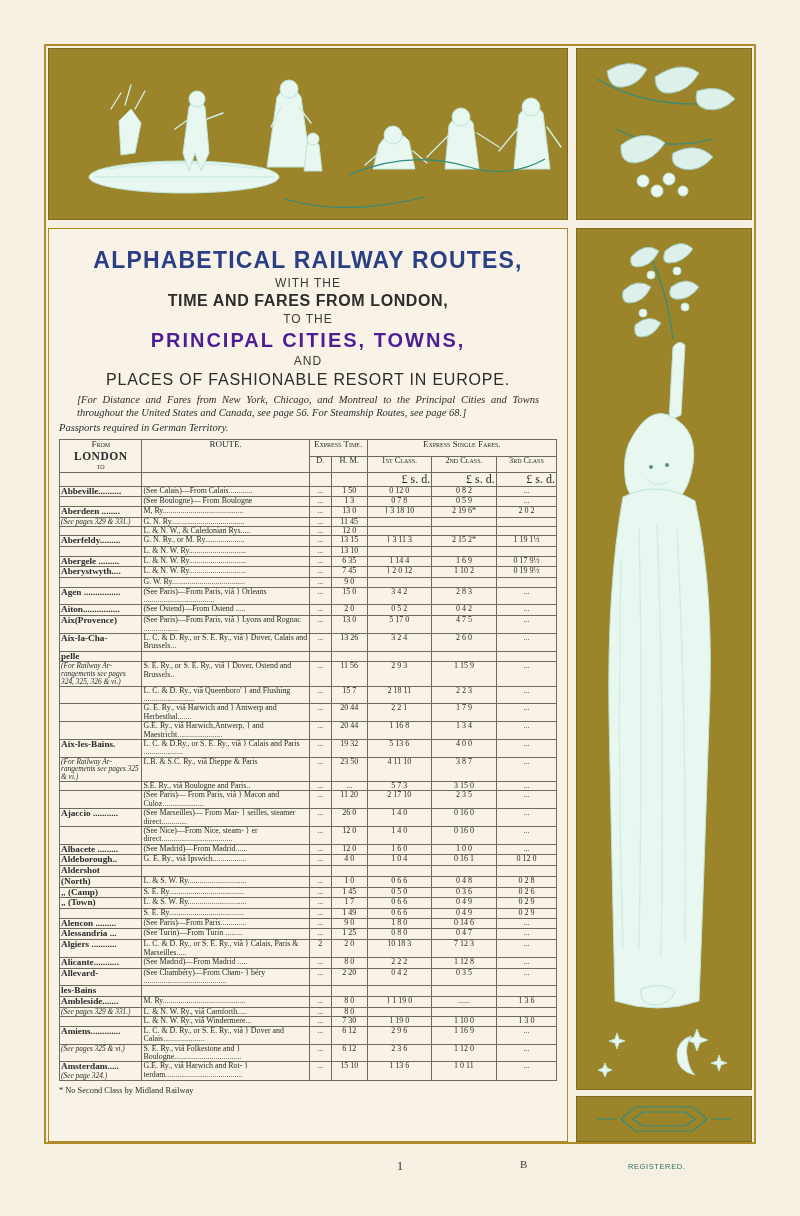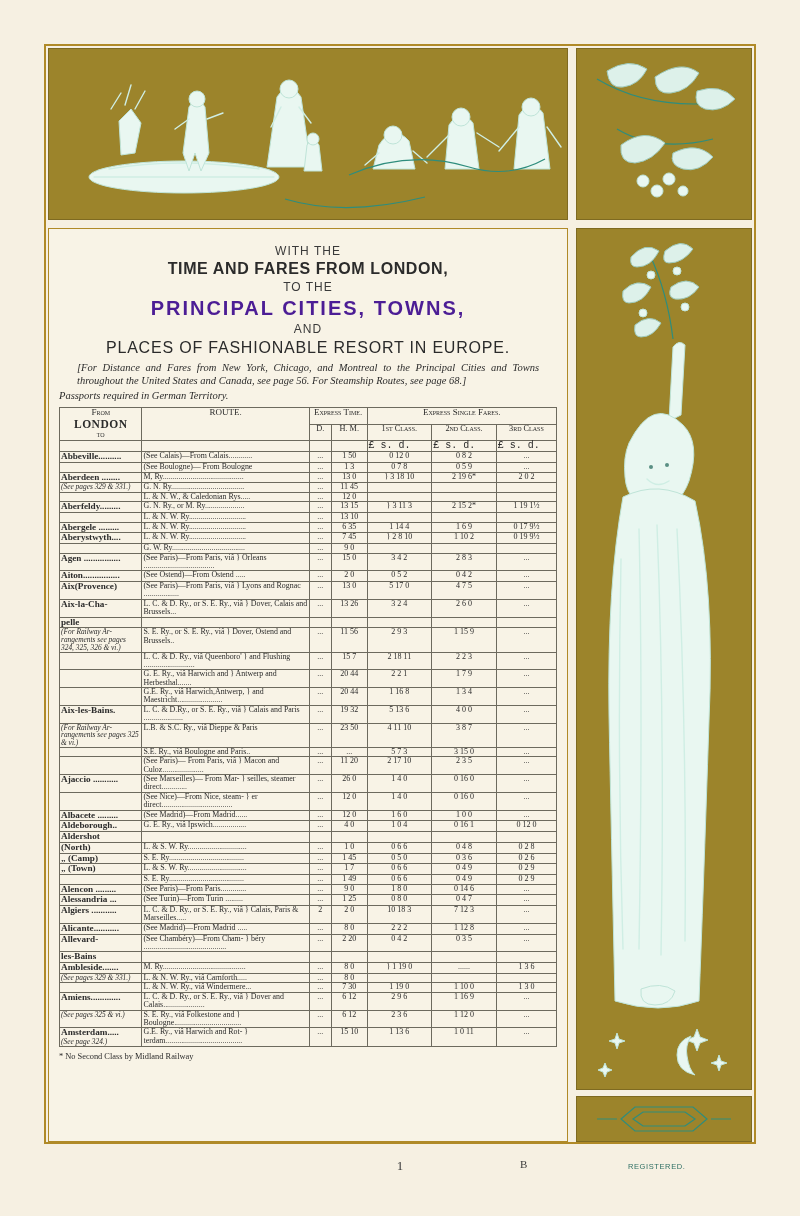--- a/index.html
+++ b/index.html
@@ -116,21 +116,21 @@
     font-variant:small-caps;
   }
   .hdr-from{font-size:9px;}
   .hdr-from b{font-size:11.5px;letter-spacing:.5px;}
   .sub th{font-size:8.3px;padding:1px;}
   td.place{font-size:8.6px;}
   td.place b{font-size:9.2px;}
   td.route{font-size:7.9px;}
   td.num{text-align:center;font-size:8px;white-space:nowrap;}
   .ital{font-style:italic;font-size:7.4px;line-height:1.05;}
-  .money-head td{text-align:left;font-size:10px;border:1px solid #6d6a5e;font-family:Liberation Mono, monospace;}
+  .money-head td{text-align:right;font-size:12px;border:1px solid #6d6a5e;}
   .footnote{
     text-align:left;font-size:8.4px;margin-top:5px;
   }
   
   .folio{
     position:absolute;left:0;top:1158px;width:800px;text-align:center;
     font-size:13px;color:#3a3a3a;
   }
   .folio-b{
     position:absolute;left:520px;top:1158px;font-size:11px;color:#3a3a3a;
@@ -250,20 +250,21 @@
   <div class="right-bottom-panel">
     <svg width="174" height="44" viewBox="0 0 174 44">
       <path class="tealline" d="M44 22 l14 -12 h58 l14 12 l-14 12 h-58z"></path>
       <path class="tealline" d="M56 22 l10 -7 h42 l10 7 l-10 7 h-42z"></path>
       <path class="tealline" d="M20 22 h20 M134 22 h20"></path>
     </svg>
   </div>
 
   <div class="main-col">
 
+    <div class="t1">ALPHABETICAL  RAILWAY  ROUTES,</div>
     <div class="t-small">WITH THE</div>
     <div class="t2">TIME AND FARES FROM LONDON,</div>
     <div class="t-small">TO THE</div>
     <div class="t3">PRINCIPAL  CITIES,  TOWNS,</div>
     <div class="t-small">AND</div>
     <div class="t4">PLACES OF FASHIONABLE RESORT IN EUROPE.</div>
     <div class="note">[For Distance and Fares from New York, Chicago, and Montreal to the Principal Cities and Towns throughout the United States and Canada, see page 56.    For Steamship Routes, see page 68.]</div>
     <div class="passport">Passports required in German Territory.</div>
 
     <table class="fares">
@@ -379,21 +380,21 @@
             <td class="num">6 35</td>
             <td class="num">1 14  4</td>
             <td class="num">1  6  9</td>
             <td class="num">0 17  9½</td>
           </tr>
           <tr>
             <td class="place"><b>Aberystwyth....</b></td>
             <td class="route">L. &amp; N. W. Ry.............................</td>
             <td class="num">...</td>
             <td class="num">7 45</td>
-            <td class="num">} 2  8 10</td>
+            <td class="num">} 2  0 12</td>
             <td class="num">1 10  2</td>
             <td class="num">0 19  9½</td>
           </tr>
           <tr>
             <td class="place"></td>
             <td class="route">G. W. Ry.....................................</td>
             <td class="num">...</td>
             <td class="num">9  0</td>
             <td class="num"></td>
             <td class="num"></td>

